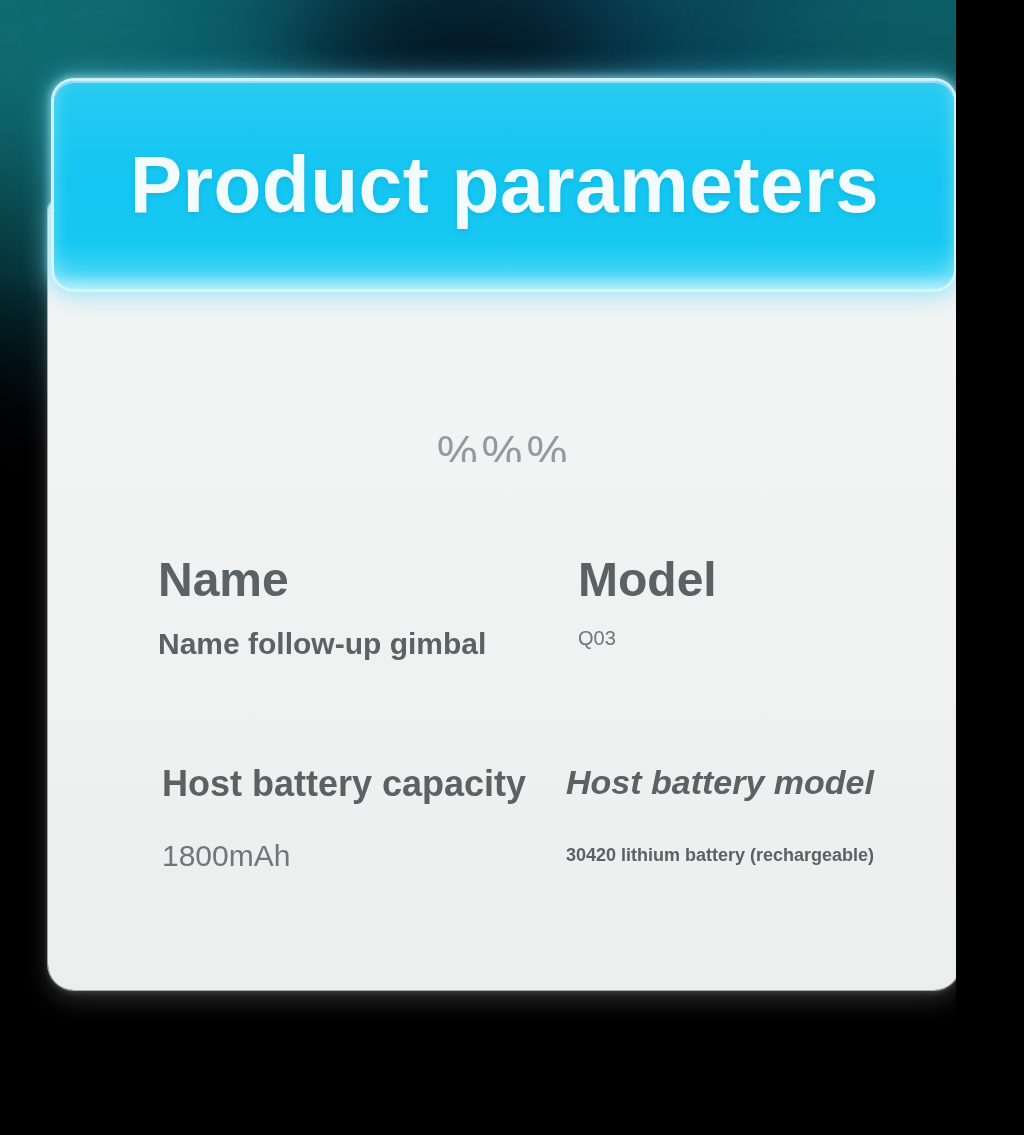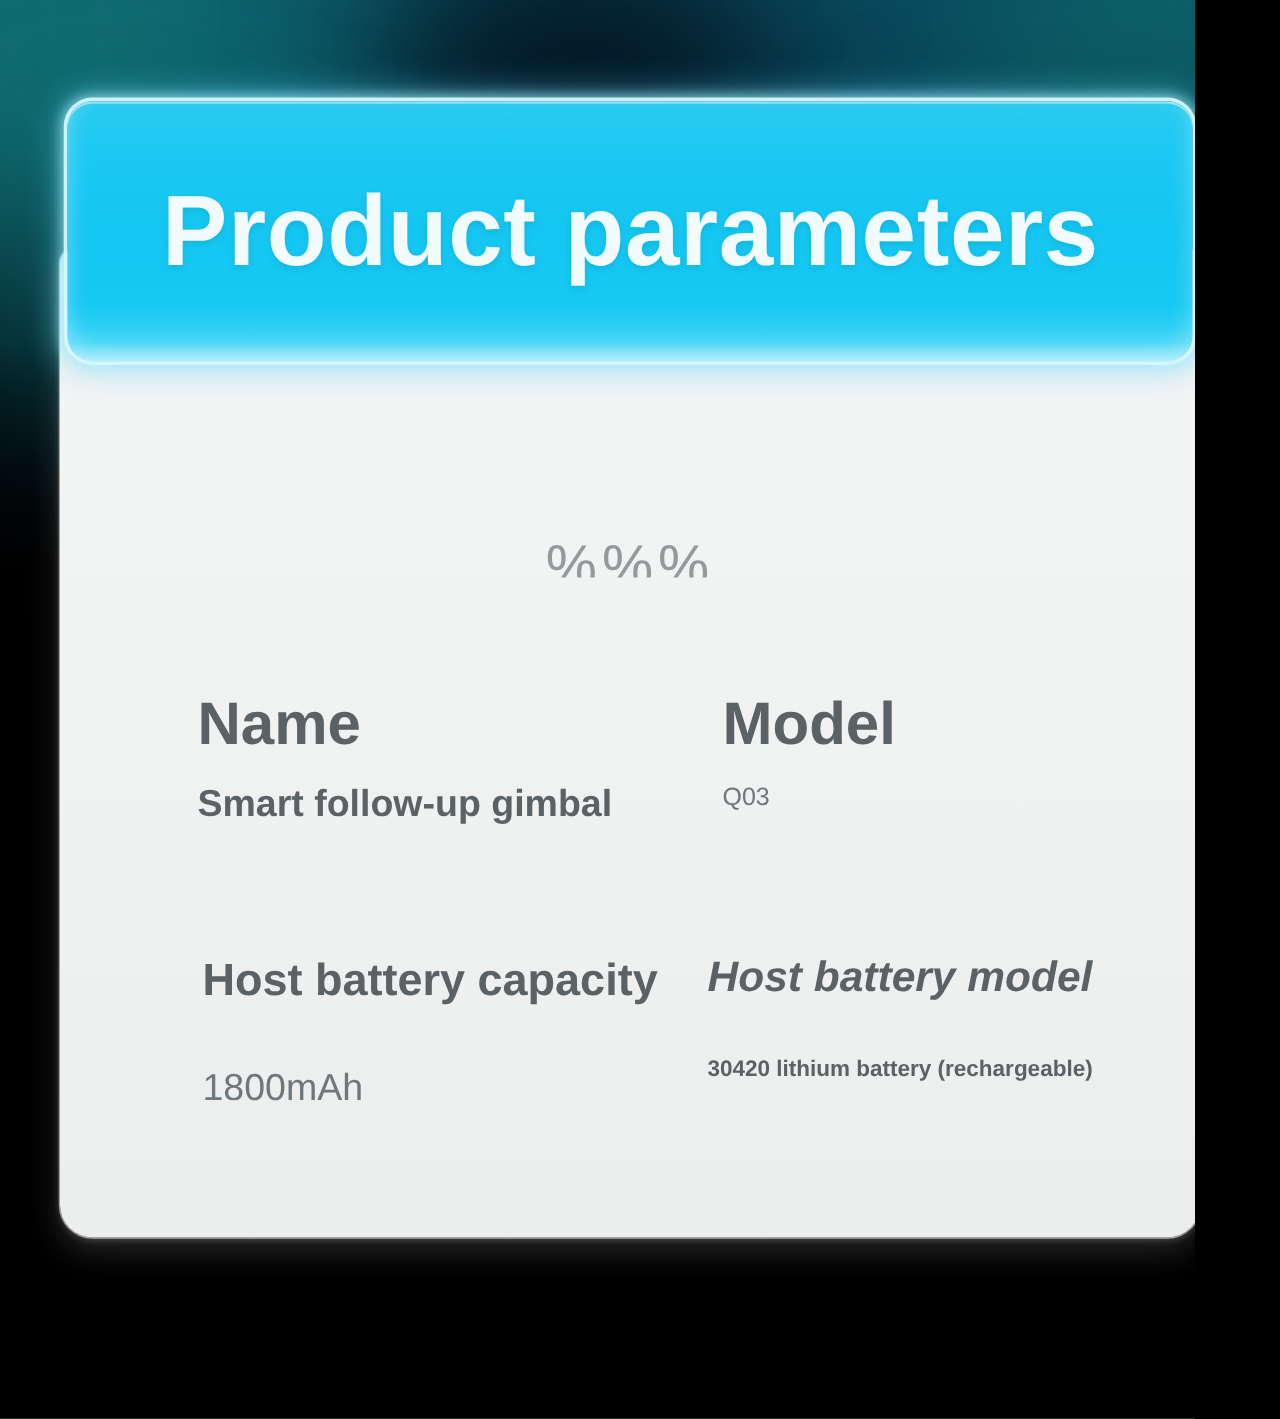--- a/index.html
+++ b/index.html
@@ -211,21 +211,21 @@
     font-weight: 700;
     color: #5A6265;
     line-height: 1.05;
     white-space: nowrap;
     font-style: italic;
   }
   .val-md-light {
     font-size: 30px;
     font-weight: 400;
     color: #6E777B;
-    margin-top: 51px;
+    margin-top: 36px;
     white-space: nowrap;
   }
   .val-sm {
     font-size: 18px;
     font-weight: 700;
     color: #5A6265;
     margin-top: 44px;
     white-space: nowrap;
   }
 </style>
@@ -255,21 +255,21 @@
 
     <div class="content">
 
       <div class="glyph-run">
         <span>%%%</span>
       </div>
 
       <div class="row row-1">
         <div class="cell r1-c1">
           <div class="hdr-xl">Name</div>
-          <div class="val-lg">Smart follow-up gimbal</div>
+          <div class="val-lg">Name follow-up gimbal</div>
         </div>
         <div class="cell r1-c2">
           <div class="hdr-xl">Model</div>
           <div class="val-lg-light">Q03</div>
         </div>
       </div>
 
       <div class="row row-2">
         <div class="cell r2-c1">
           <div class="hdr-md">Host battery capacity</div>

